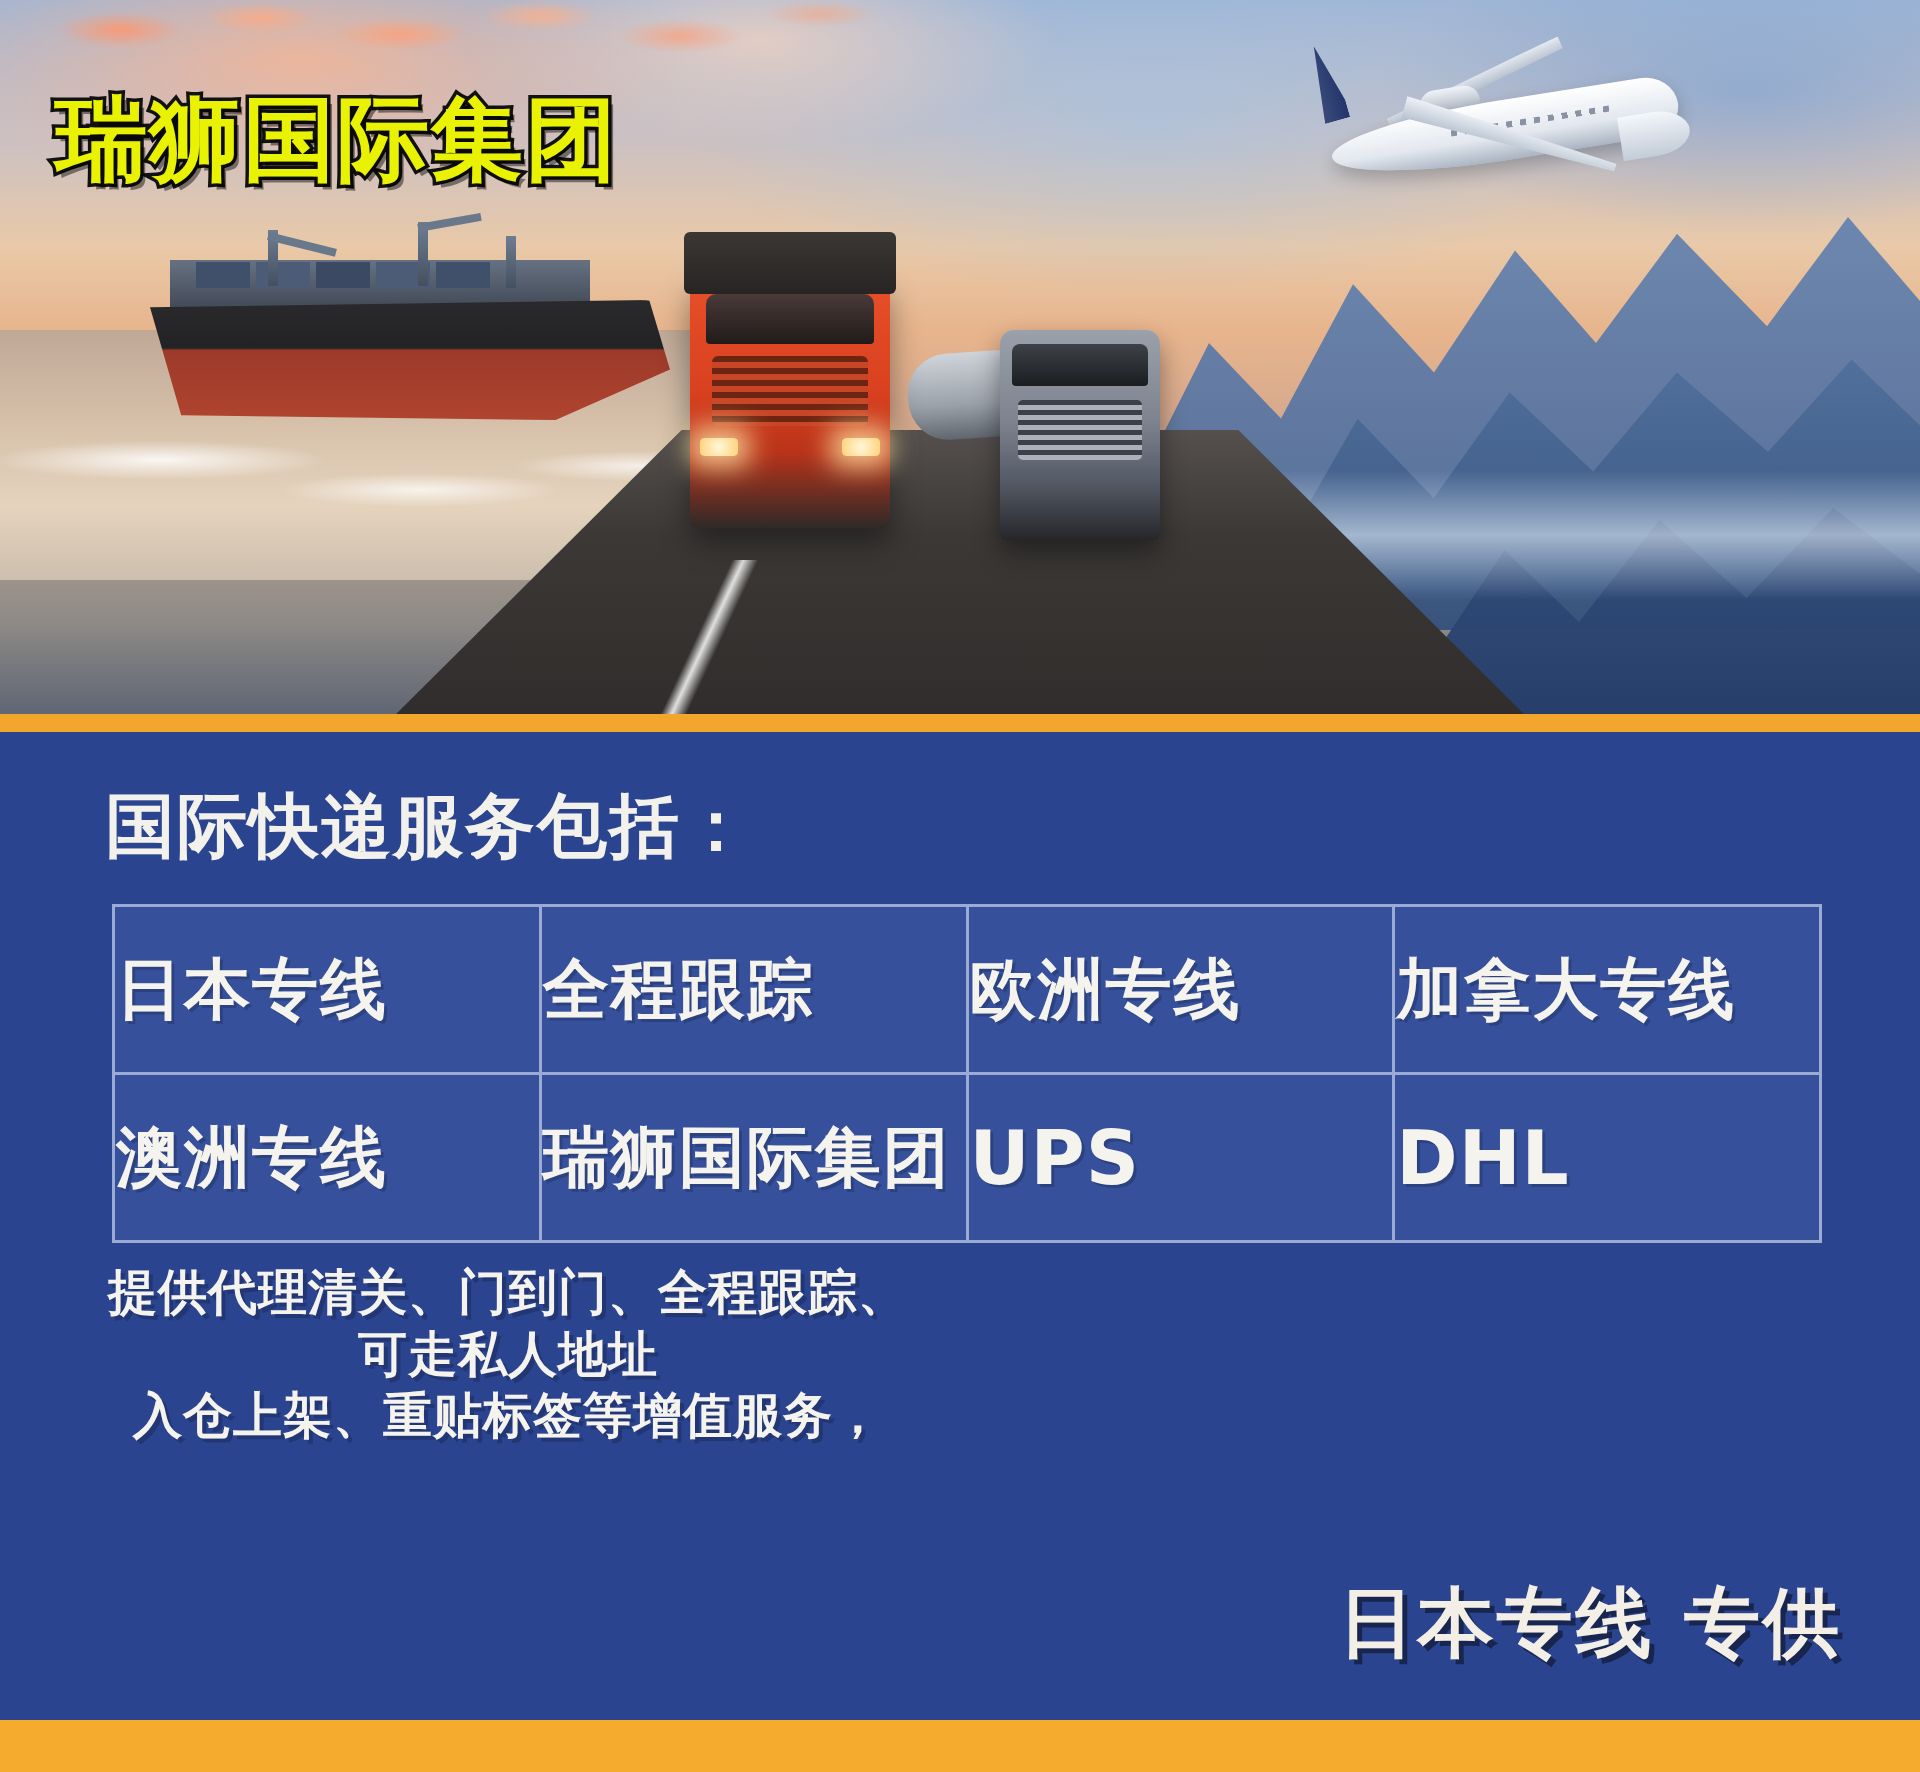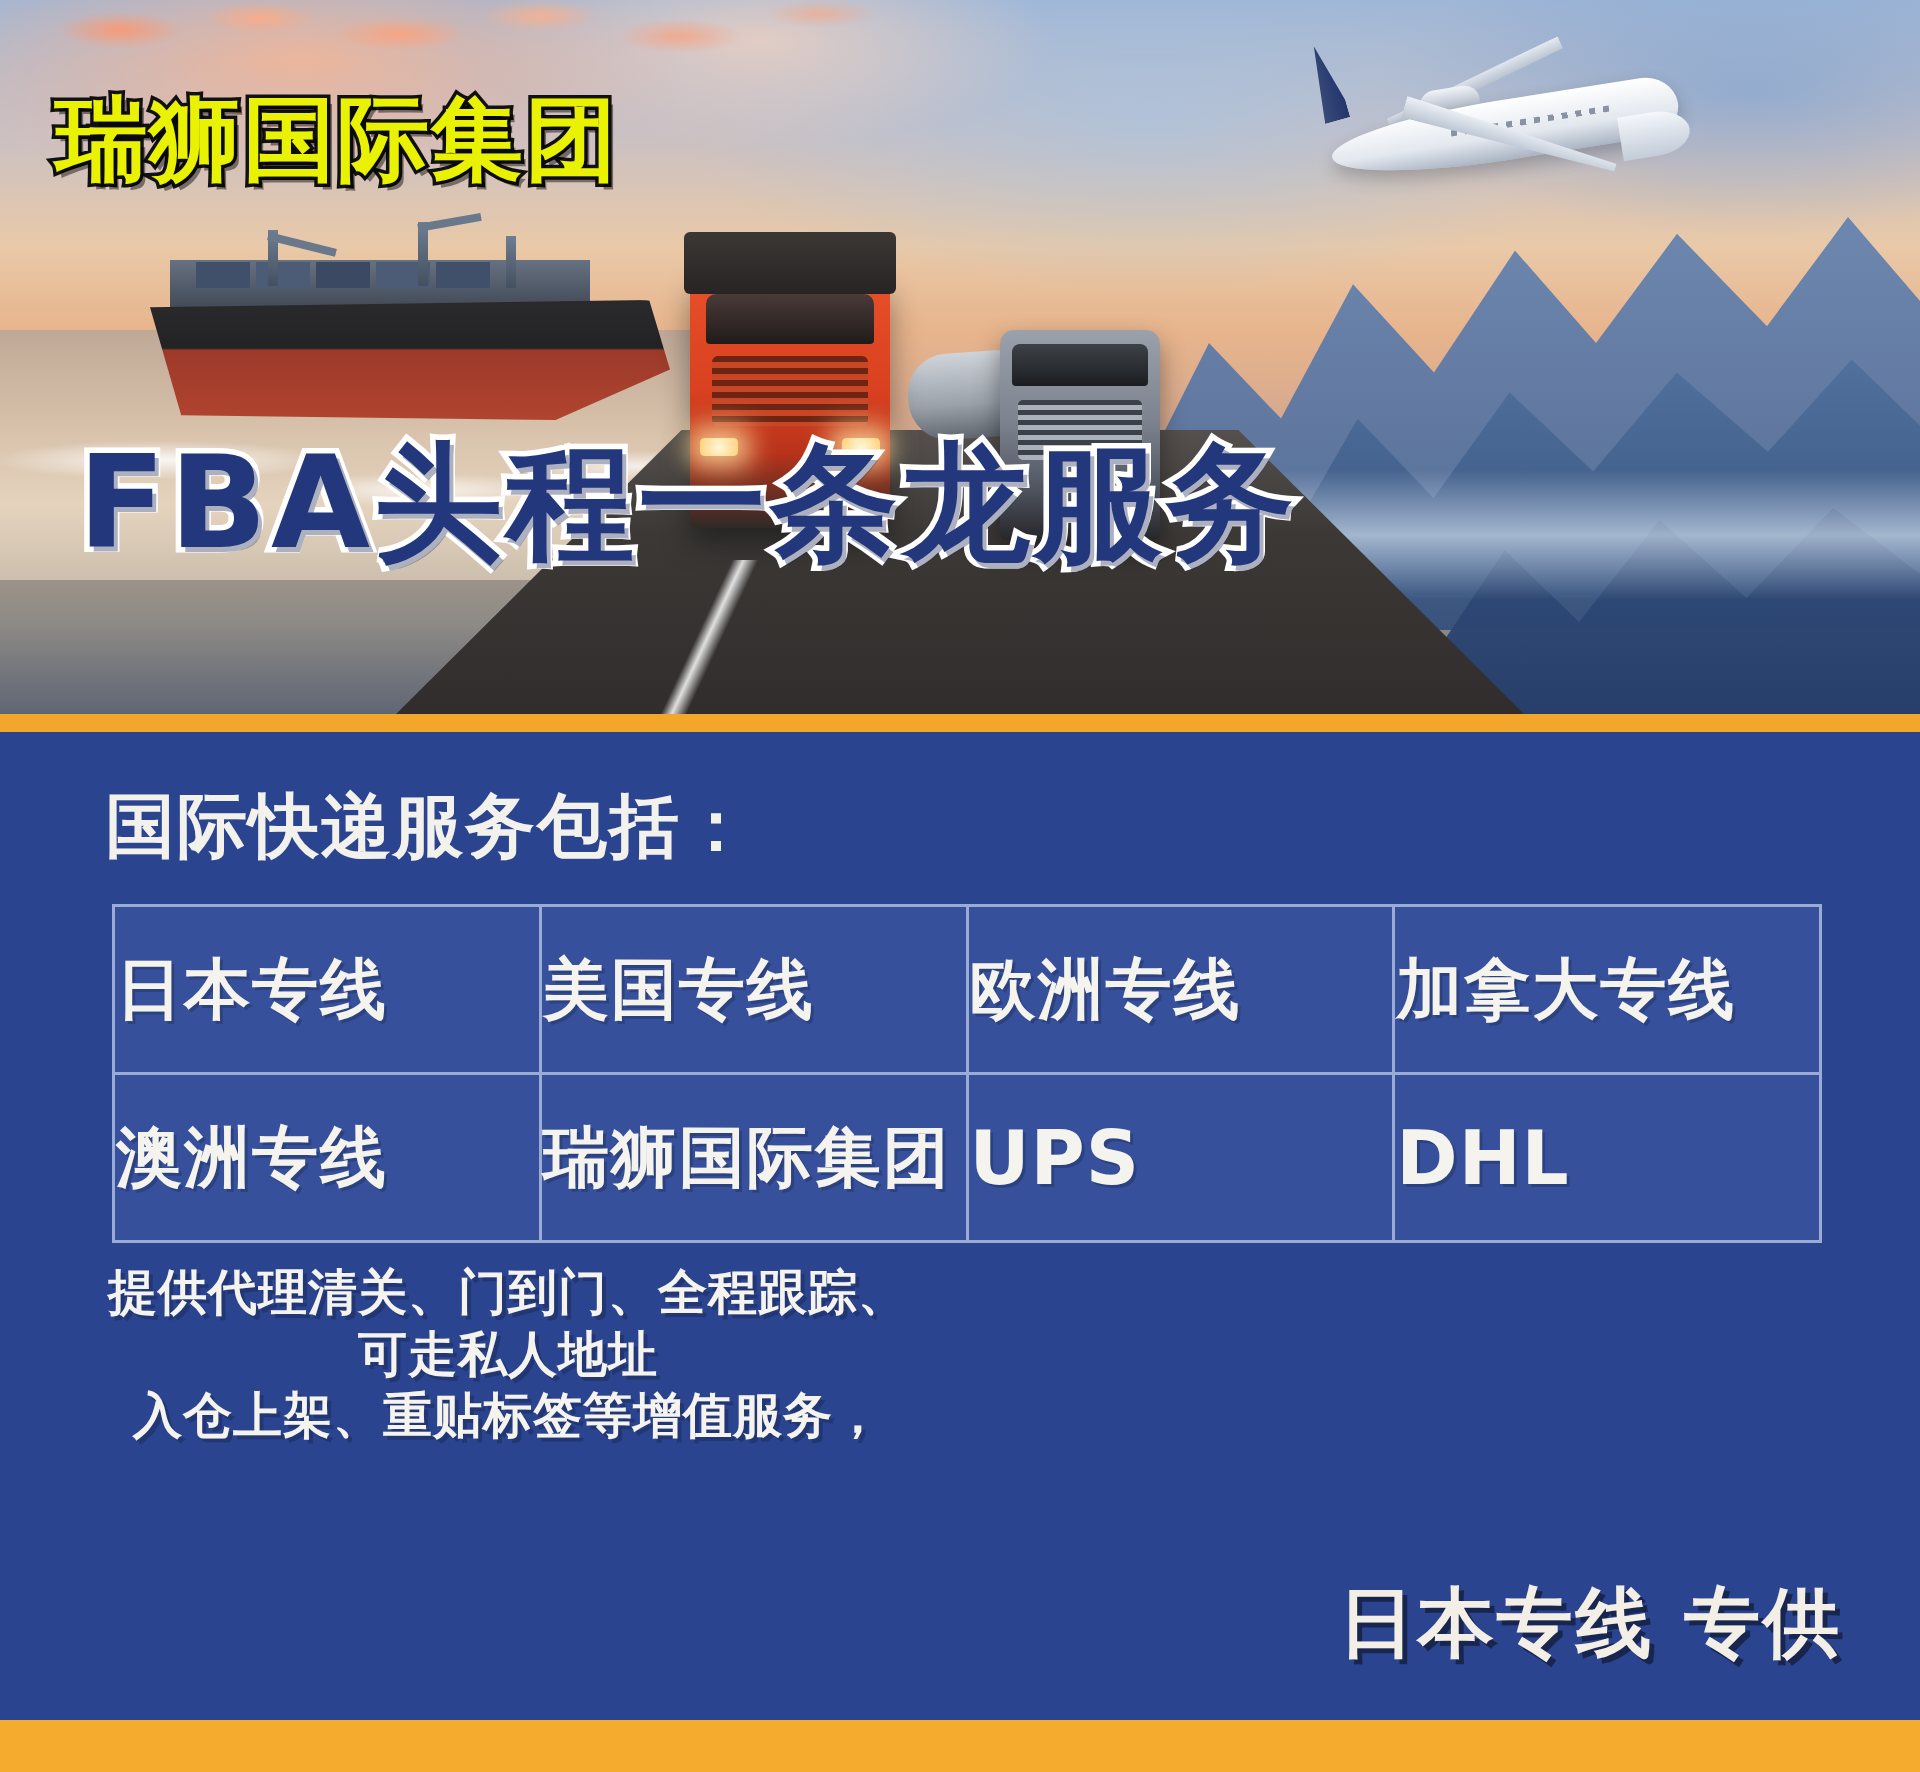--- a/index.html
+++ b/index.html
@@ -324,34 +324,33 @@
       <div class="wing-back"></div>
       <div class="tail"></div>
       <div class="engine"></div>
       <div class="body"></div>
       <div class="nose"></div>
       <div class="win"></div>
       <div class="wing-main"></div>
     </div>
 
     <div class="logo">瑞狮国际集团</div>
-    <div class="headline">FBA头程一条龙服务</div>
   </div>
 
   <div class="gold-bar-top"></div>
 
   <div class="panel">
 
     <div class="section-title">国际快递服务包括：</div>
 
     <table class="svc-table">
       <tbody>
         <tr>
           <td>日本专线</td>
-          <td>美国专线</td>
+          <td>全程跟踪</td>
           <td>欧洲专线</td>
           <td>加拿大专线</td>
         </tr>
         <tr>
           <td>澳洲专线</td>
           <td>瑞狮国际集团</td>
           <td class="latin">UPS</td>
           <td class="latin">DHL</td>
         </tr>
       </tbody>

